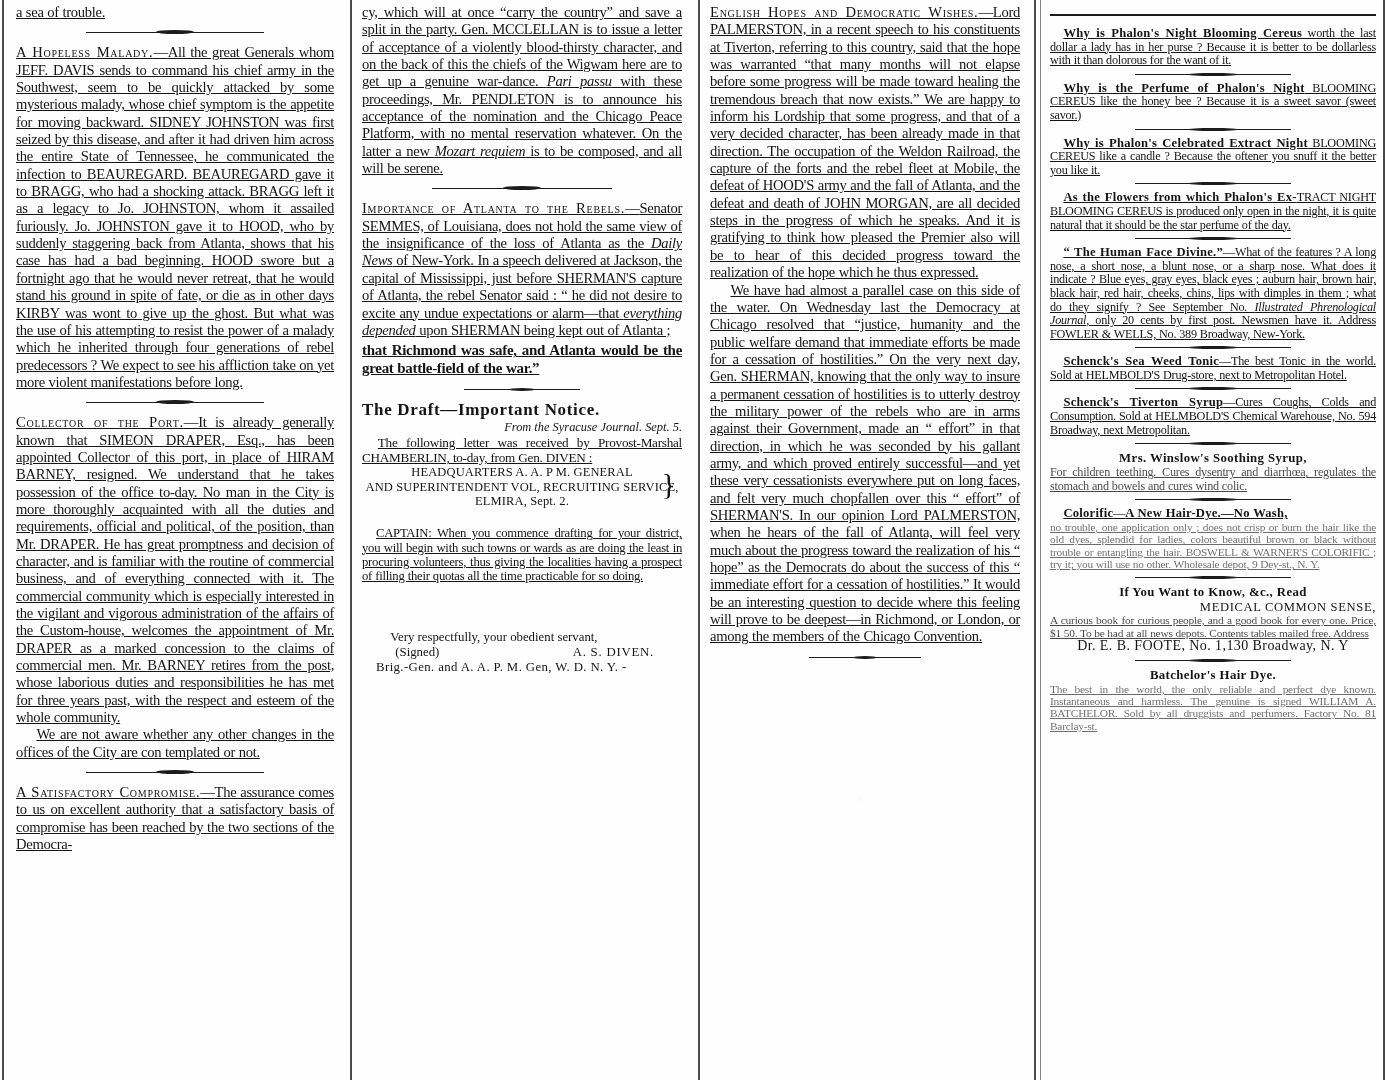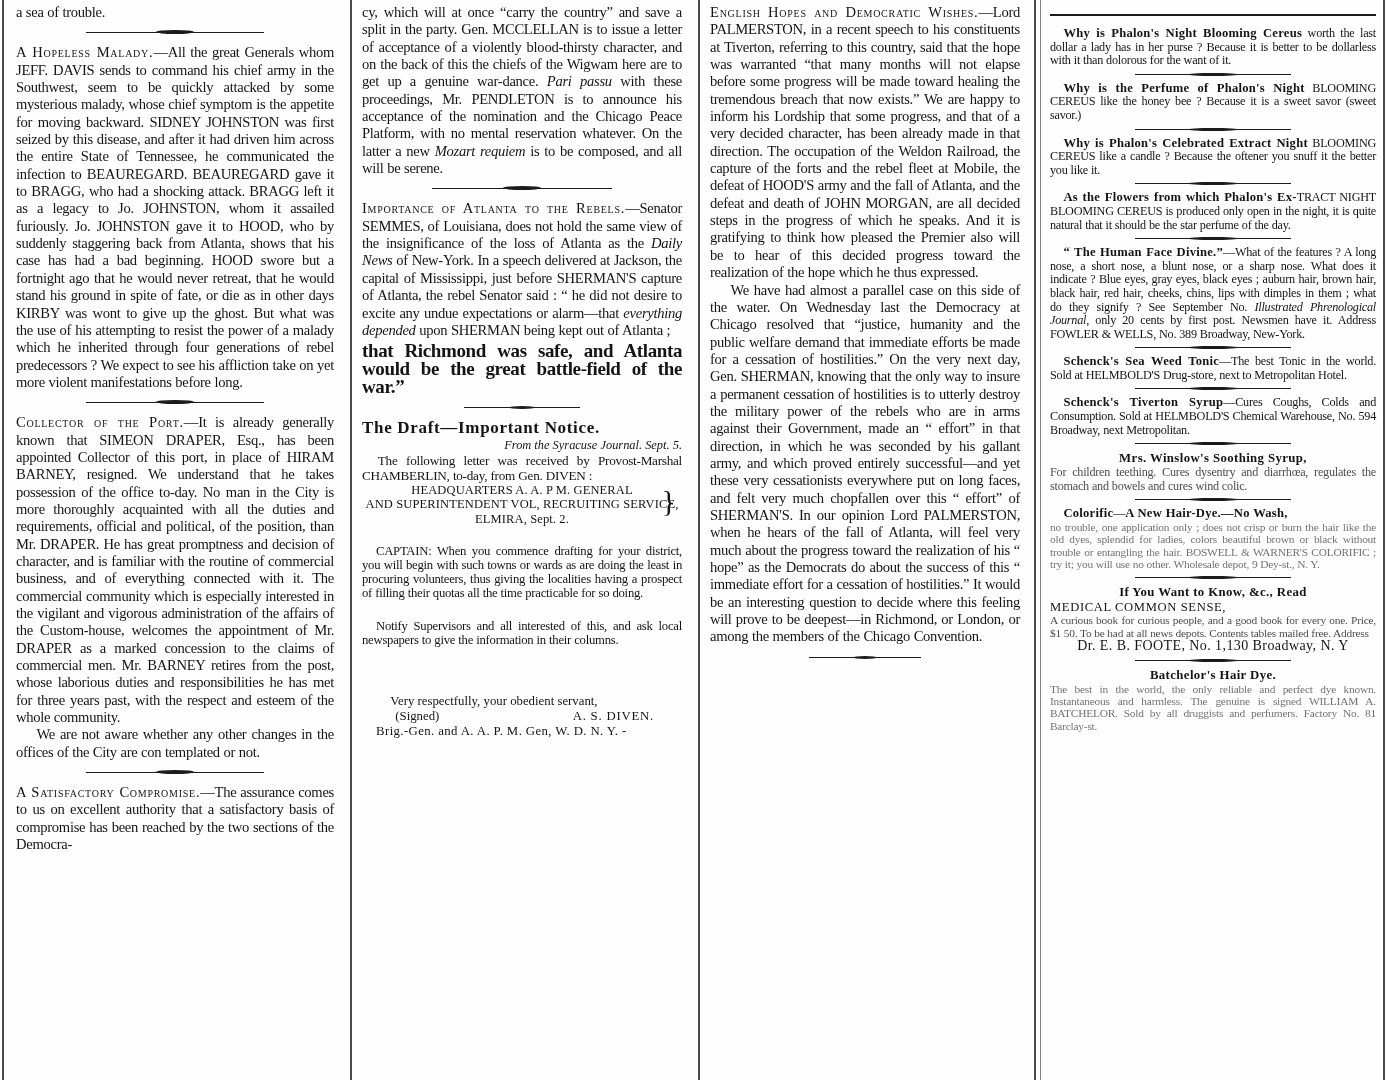--- a/index.html
+++ b/index.html
@@ -53,20 +53,21 @@
   
   p {
     margin: 0 0 0 0;
     font-size: 14.6px;
     line-height: 17.35px;
     text-align: justify;
     text-indent: 1.4em;
     letter-spacing: -0.02em;
     word-spacing: .02em;
     hyphens: manual;
+    text-decoration: underline;
   }
   p + p { margin-top: 0px; }
   .first-line { text-indent: 0; }
 
   
   .sc {
     font-variant: small-caps;
     letter-spacing: .03em;
   }
   .lead .sc { letter-spacing: .05em; }
@@ -155,21 +156,21 @@
     text-align: left;
     margin-top: 2px;
   }
   .notice .n-sign .r1 { display: block; padding-left: 2.2em; margin-top: 47px; }
   .notice .n-sign .r2 { display: block; padding-left: 2.6em; }
   .notice .n-sign .r2 .nm { float: right; padding-right: 28px; letter-spacing: .06em; }
   .notice .n-sign .r3 { display: block; padding-left: 1.1em; letter-spacing: .03em; clear: both; }
 
   
   .emph-lines {
-    font-size: 19px;
+    font-size: 15px;
     line-height: 17.8px;
     text-align: justify;
     text-indent: 0;
     margin-top: 3px;
     font-weight: 600;
   }
 
   
   .ad { margin: 0; }
   .ad .ad-head {
@@ -186,21 +187,21 @@
   }
   .ad .ad-text.noindent { text-indent: 0; }
   .ad-centerhead {
     text-align: center;
     font-weight: 700;
     font-size: 12.8px;
     letter-spacing: .03em;
     line-height: 15px;
   }
   .ad-centersub {
-    text-align: left;
+    text-align: right;
     font-size: 12.6px;
     letter-spacing: .05em;
     line-height: 14.5px;
   }
   .ad-dense {
     font-size: 11.4px;
     line-height: 12.4px;
     text-align: justify;
     text-indent: 0;
     margin: 0;
@@ -251,21 +252,20 @@
     <div class="divider narrow"></div>
 
     <div class="notice">
       <div class="n-head">The Draft—Important Notice.</div>
       <div class="n-source">From the Syracuse Journal. Sept. 5.</div>
       <p class="n-intro">The following letter was received by Provost-Marshal CHAMBERLIN, to-day, from Gen. DIVEN :</p>
       <div class="n-hq">HEADQUARTERS A. A. P M. GENERAL</div>
       <div class="n-hq brace-row"><span>AND SUPERINTENDENT VOL, RECRUITING SERVICE,</span><span class="brace">}</span></div>
       <div class="n-hq">ELMIRA, Sept. 2.</div>
       <p class="n-body">CAPTAIN: When you commence drafting for your district, you will begin with such towns or wards as are doing the least in procuring volunteers, thus giving the localities having a prospect of filling their quotas all the time practicable for so doing.</p>
-      <p class="n-body">Notify Supervisors and all interested of this, and ask local newspapers to give the information in their columns.</p>
       <div class="n-sign">
         <span class="r1">Very respectfully, your obedient servant,</span>
         <span class="r2"><span>(Signed)</span><span class="nm">A. S. DIVEN.</span></span>
         <span class="r3">Brig.-Gen. and A. A. P. M. Gen, W. D. N. Y. -</span>
       </div>
     </div>
   </div>
 
   <div class="col col-3">
     <div class="vrule left"></div>

